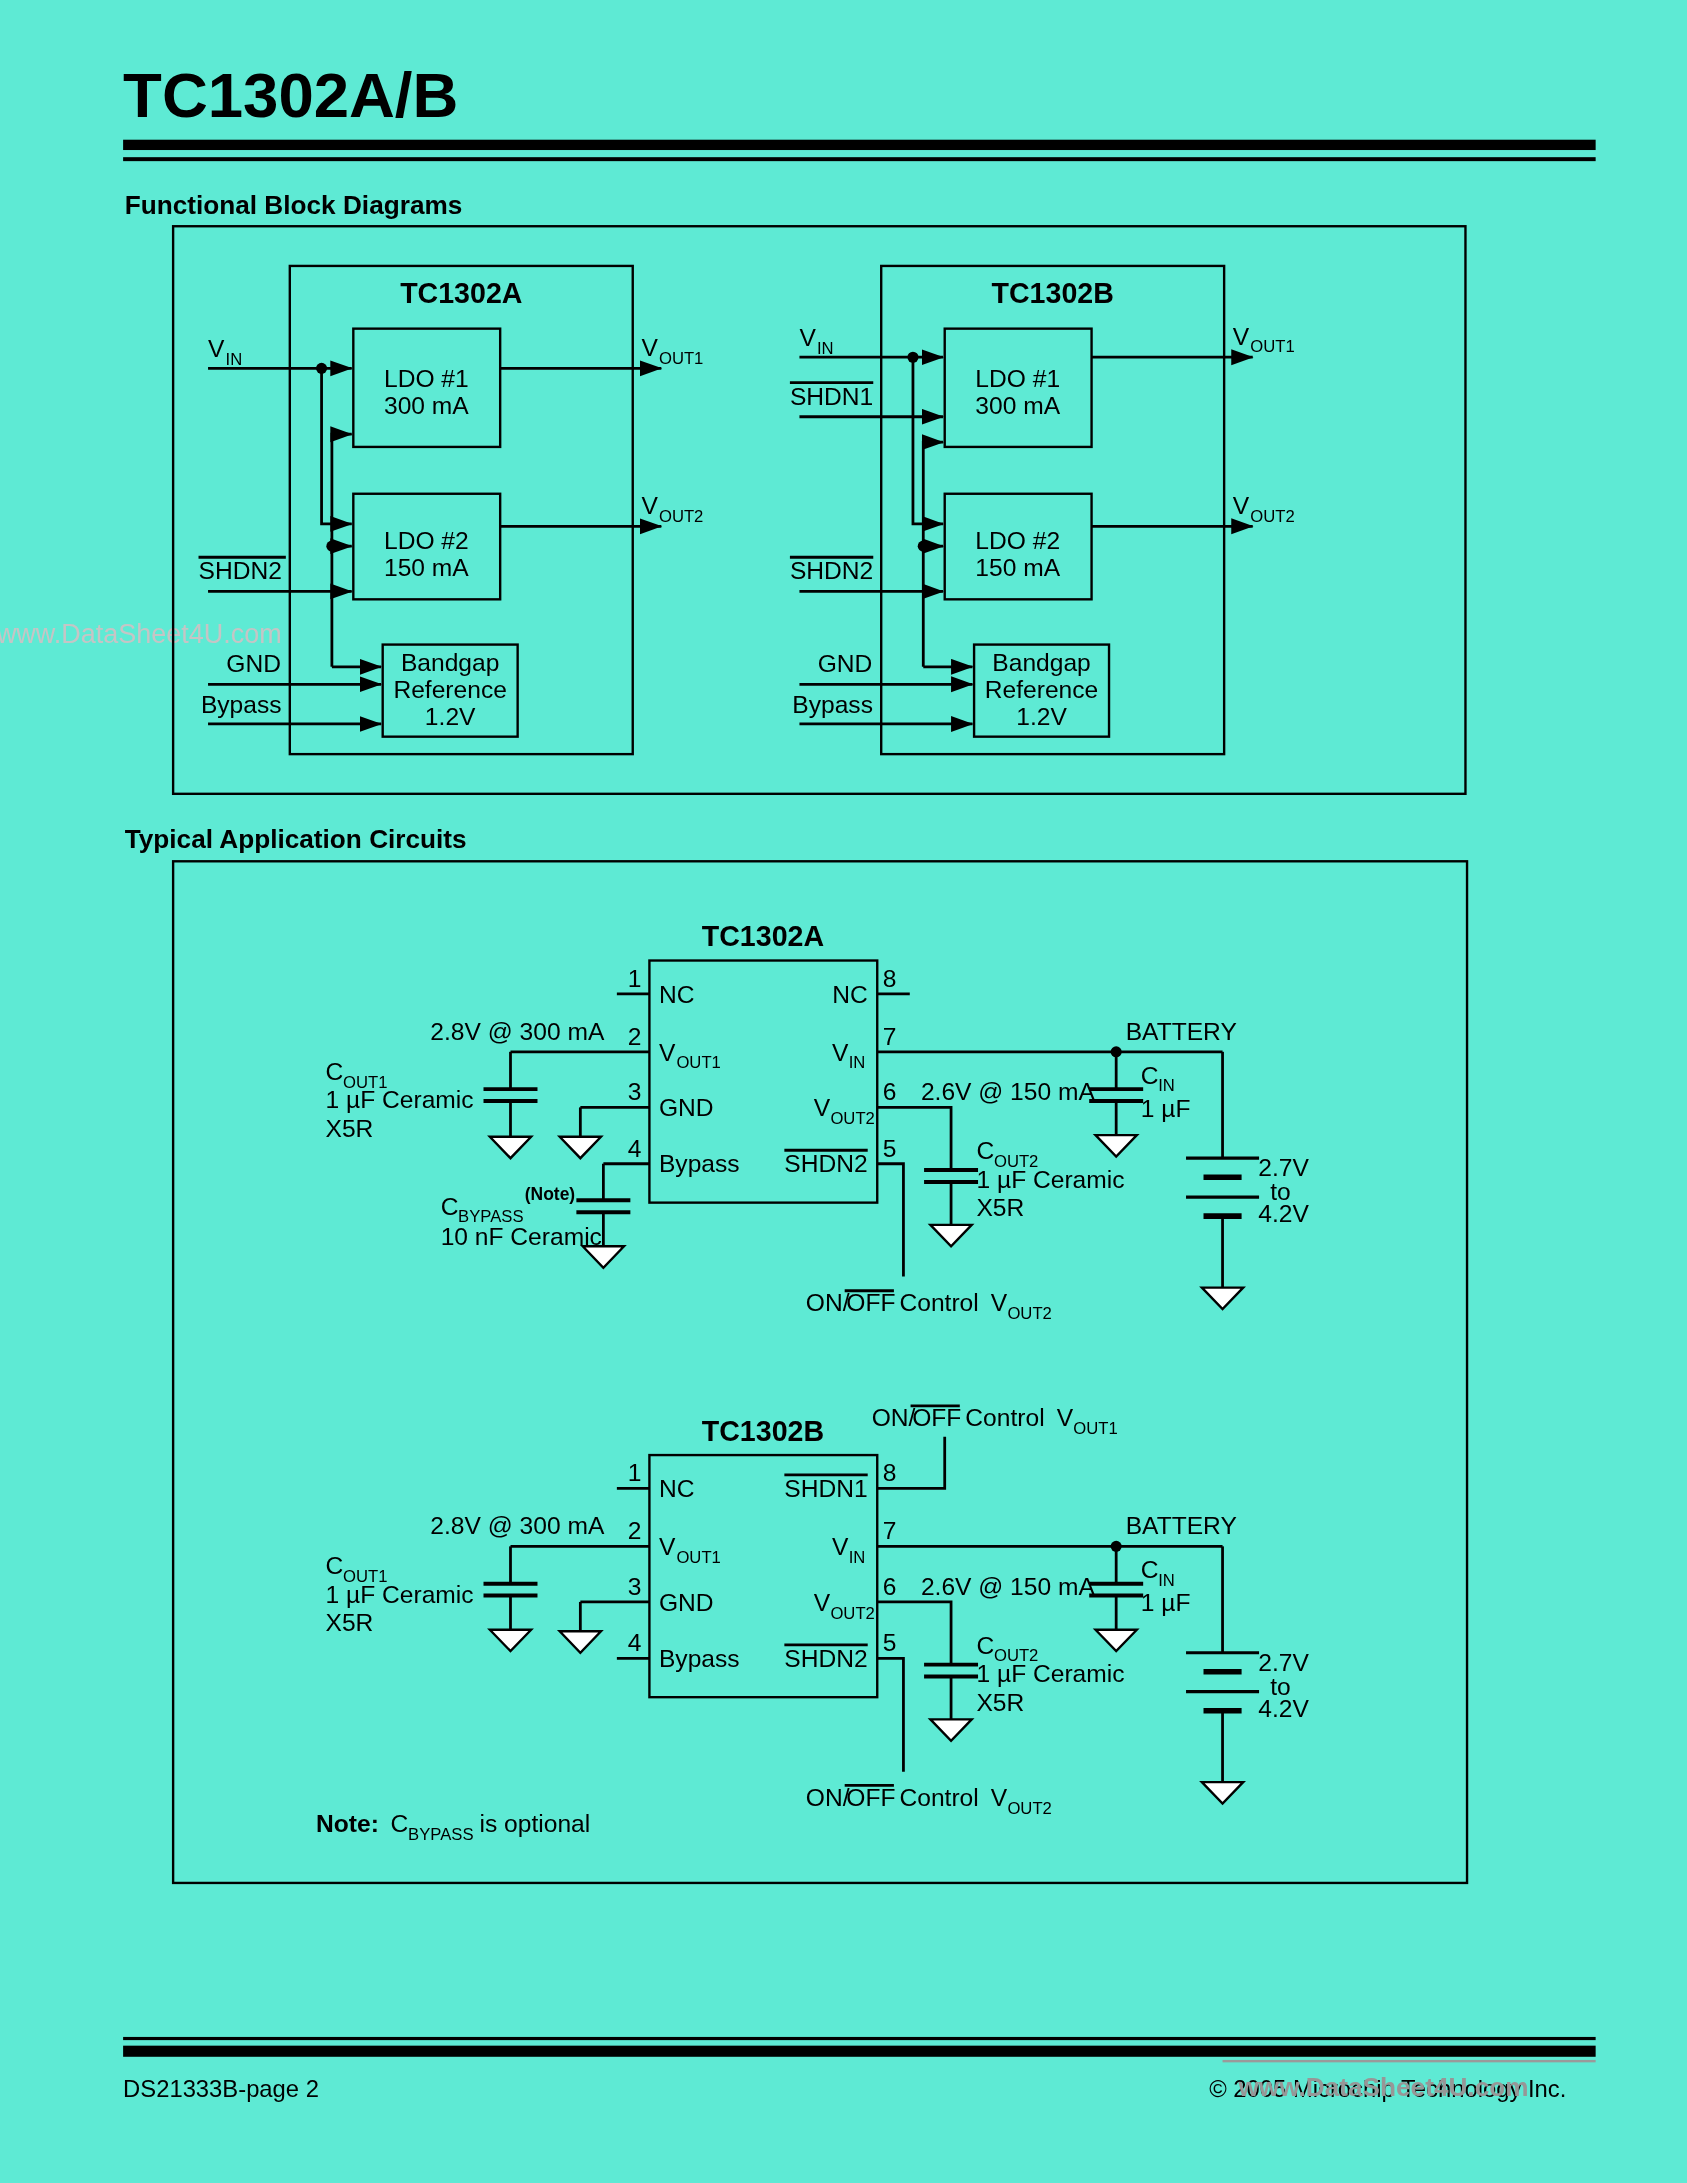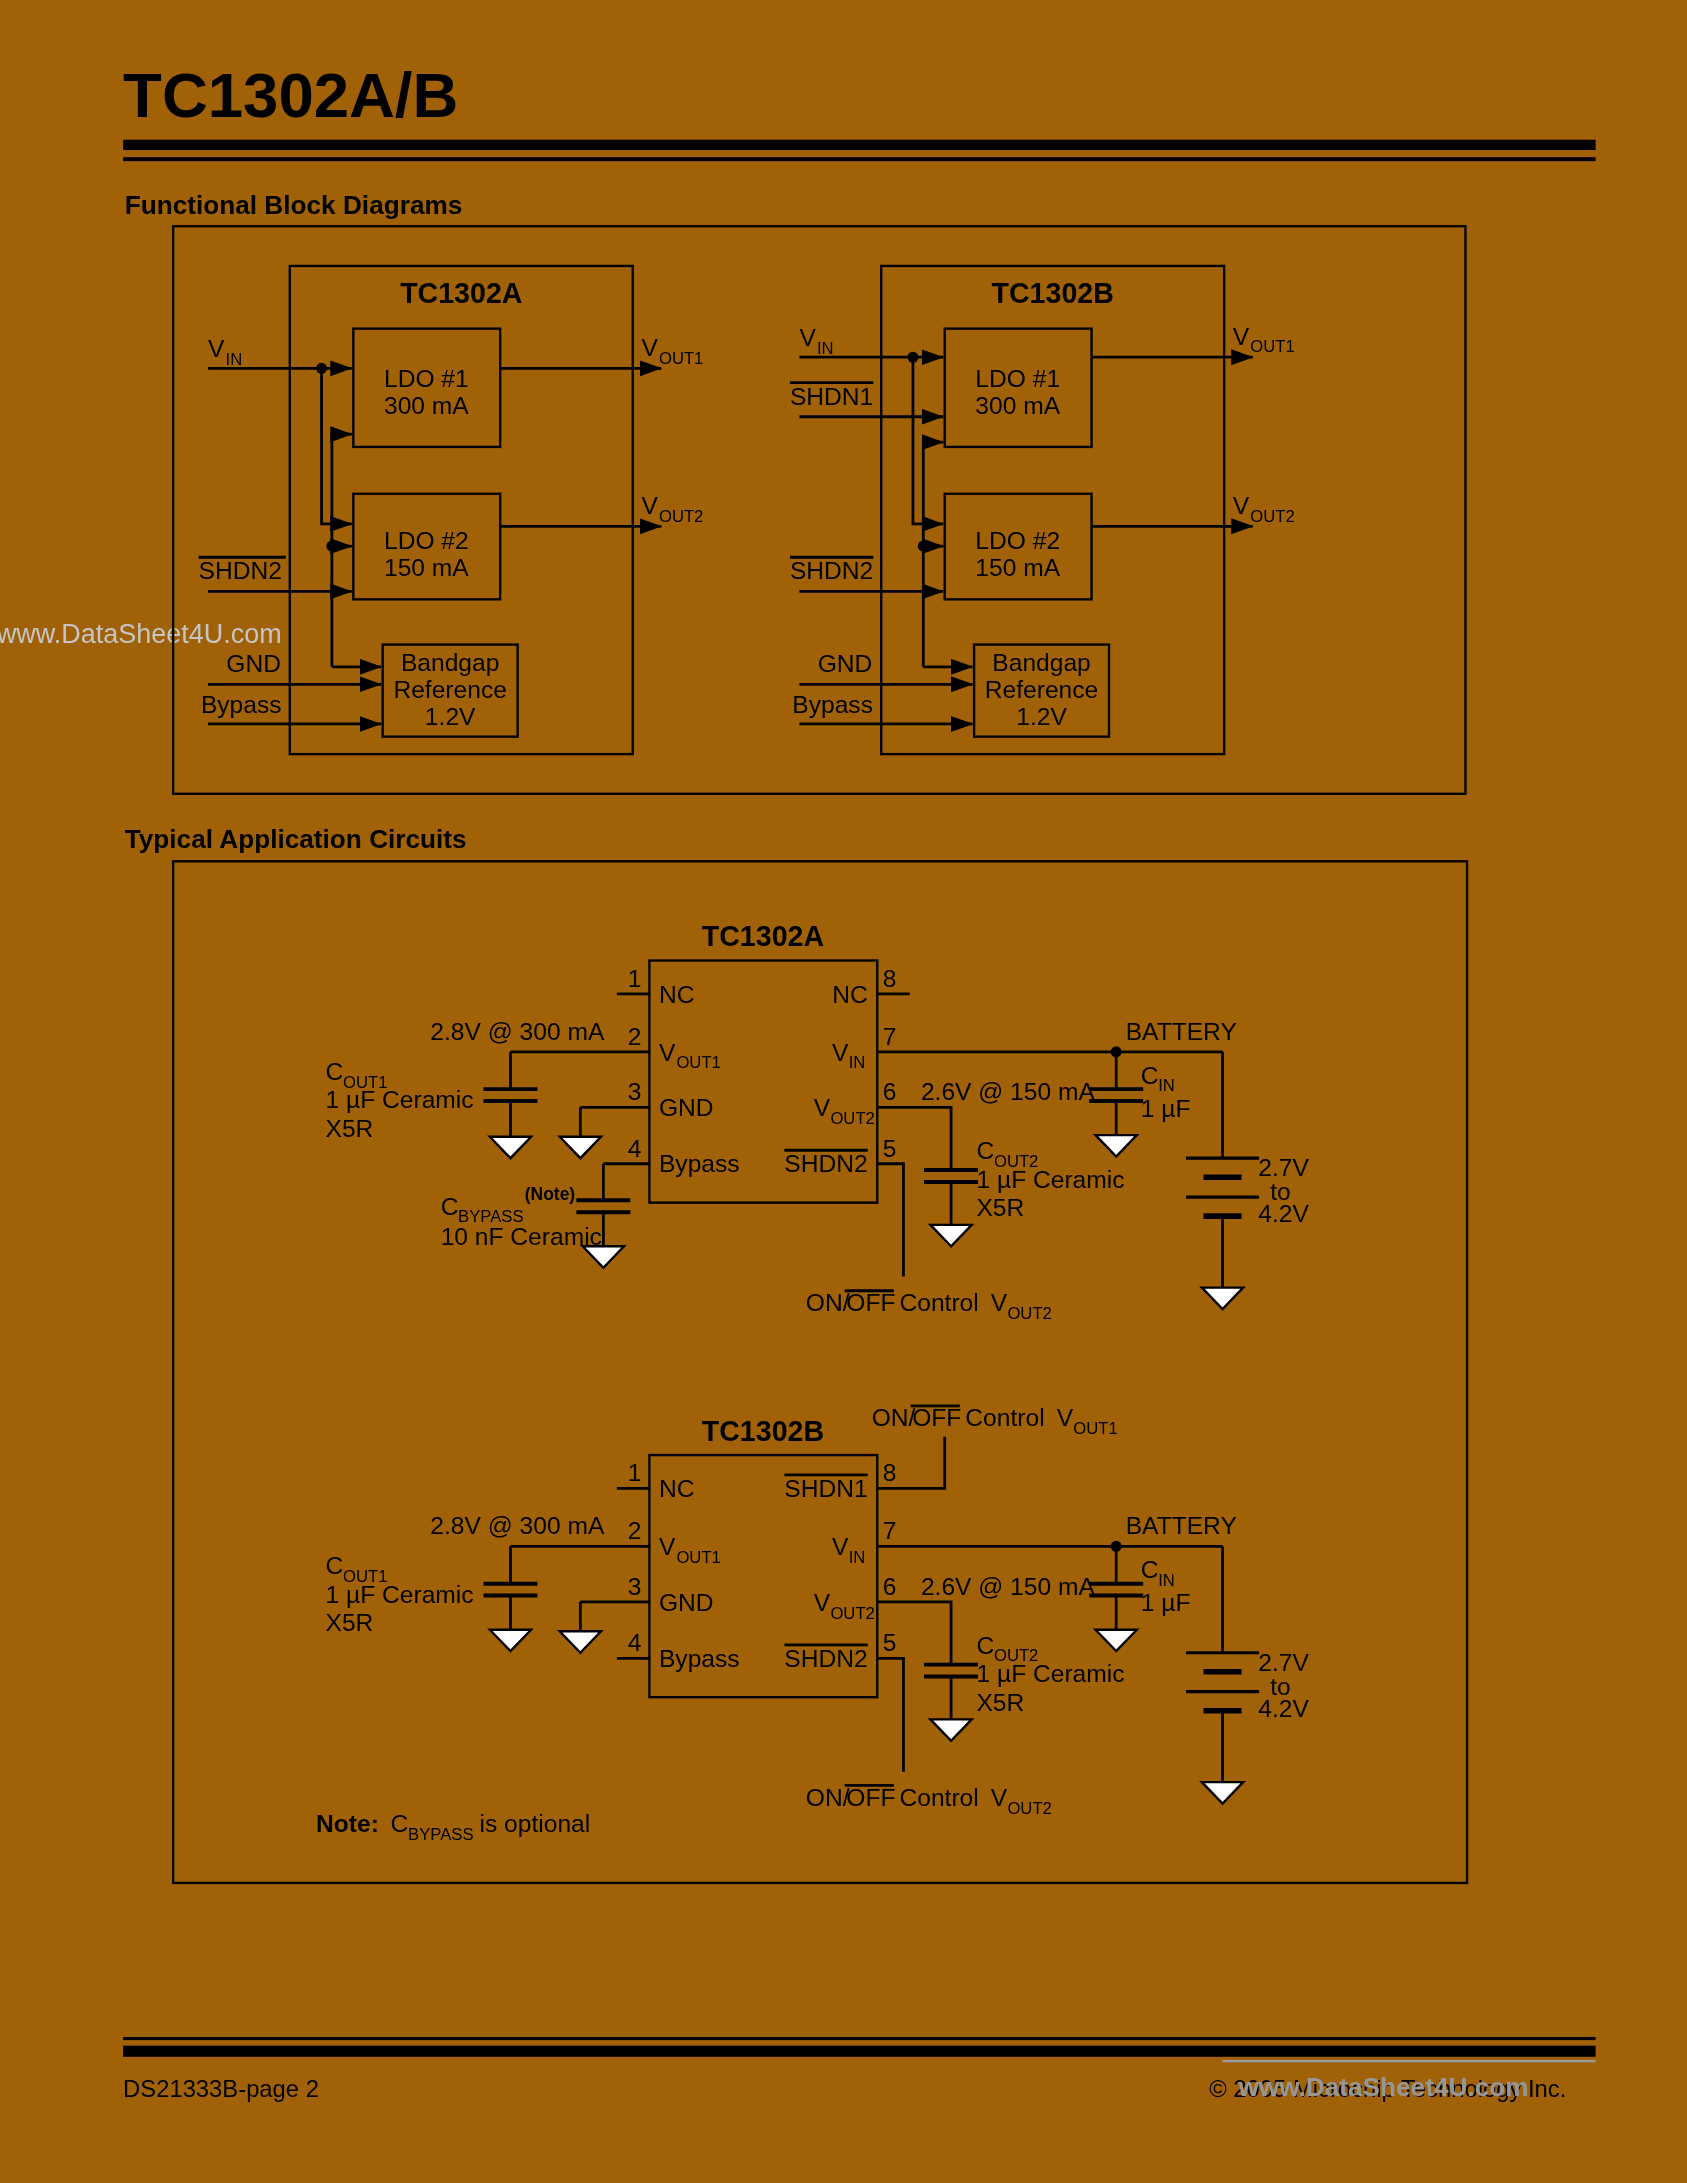--- a/index.html
+++ b/index.html
@@ -1,16 +1,16 @@
 <!DOCTYPE html>
 <html style="font-size:12.7px"><head>
 <meta charset="utf-8">
 <style>
   html,body{margin:0;padding:0;background:#fff;}
-  .page{position:relative;width:1687px;height:2183px;background:#a16207;overflow:hidden;}
+  .page{position:relative;width:1687px;height:2183px;background:#5eead4;overflow:hidden;}
   svg{position:absolute;left:0;top:0;}
   text{font-family:"Liberation Sans",sans-serif;fill:#000;}
   .t   {font-size:31px;}
   .t21 {font-size:21px;}
   .t22b{font-size:22px;font-weight:bold;}
   .t30 {font-size:30px;}
   .t33b{font-size:33px;font-weight:bold;}
   .t36b{font-size:36px;font-weight:bold;}
   .t80b{font-size:80px;font-weight:bold;}
   .tb  {font-weight:bold;}

